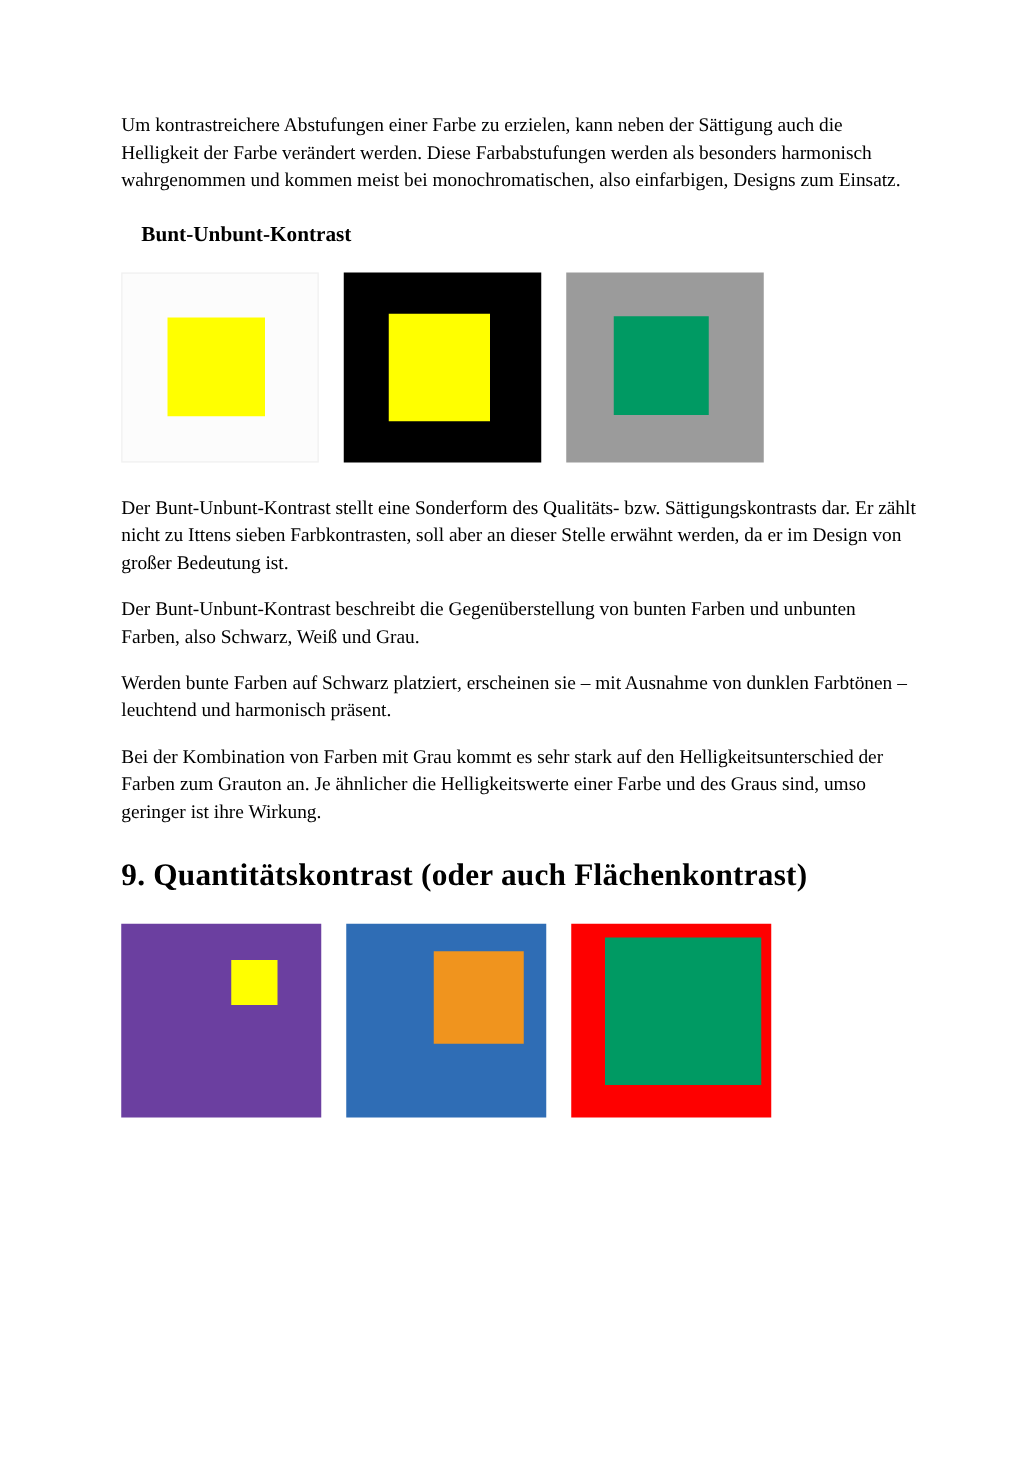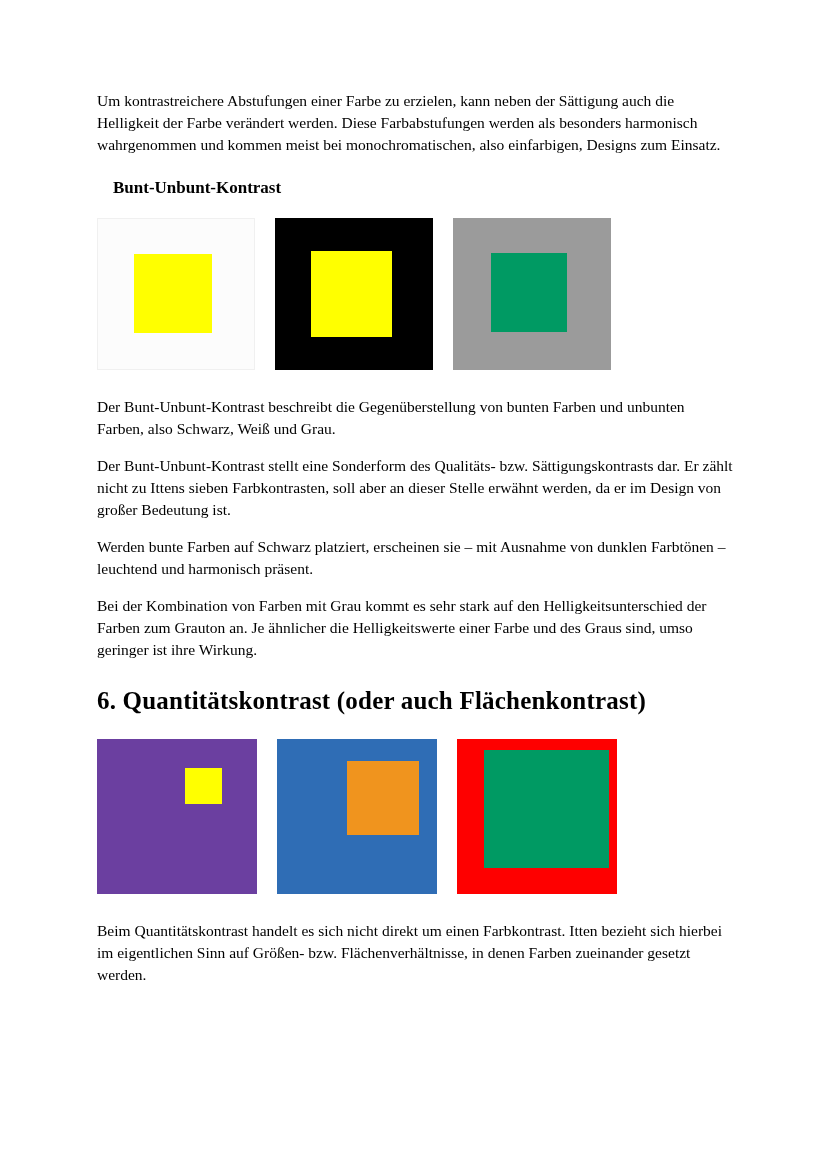--- a/index.html
+++ b/index.html
@@ -67,34 +67,33 @@
       <div class="inner" style="background: rgb(255, 255, 0); left: 23%; top: 23%; width: 50%; height: 53%;"></div>
     </div>
     <div class="swatch" style="background: rgb(0, 0, 0);">
       <div class="inner" style="background: rgb(255, 255, 0); left: 23%; top: 22%; width: 51%; height: 56%;"></div>
     </div>
     <div class="swatch" style="background: rgb(155, 155, 155);">
       <div class="inner" style="background: rgb(0, 154, 99); left: 24%; top: 23%; width: 48%; height: 52%;"></div>
     </div>
   </div>
 
+  <p class="body-text">Der Bunt-Unbunt-Kontrast stellt eine Sonderform des Qualitäts- bzw. Sättigungskontrasts dar. Er zählt nicht zu Ittens sieben Farbkontrasten, soll aber an dieser Stelle erwähnt werden, da er im Design von großer Bedeutung ist.</p>
   <p class="body-text">Der Bunt-Unbunt-Kontrast beschreibt die Gegenüberstellung von bunten Farben und unbunten Farben, also Schwarz, Weiß und Grau.</p>
-  <p class="body-text">Der Bunt-Unbunt-Kontrast stellt eine Sonderform des Qualitäts- bzw. Sättigungskontrasts dar. Er zählt nicht zu Ittens sieben Farbkontrasten, soll aber an dieser Stelle erwähnt werden, da er im Design von großer Bedeutung ist.</p>
   <p class="body-text">Werden bunte Farben auf Schwarz platziert, erscheinen sie – mit Ausnahme von dunklen Farbtönen – leuchtend und harmonisch präsent.</p>
   <p class="body-text">Bei der Kombination von Farben mit Grau kommt es sehr stark auf den Helligkeitsunterschied der Farben zum Grauton an. Je ähnlicher die Helligkeitswerte einer Farbe und des Graus sind, umso geringer ist ihre Wirkung.</p>
 
-  <h1 class="big-heading">6. Quantitätskontrast (oder auch Flächenkontrast)</h1>
+  <h1 class="big-heading">9. Quantitätskontrast (oder auch Flächenkontrast)</h1>
 
   <div class="swatch-row row2">
     <div class="swatch" style="background: rgb(107, 63, 160);">
       <div class="inner" style="background: rgb(255, 255, 0); left: 55%; top: 19%; width: 23%; height: 23%;"></div>
     </div>
     <div class="swatch" style="background: rgb(47, 109, 181);">
       <div class="inner" style="background: rgb(240, 148, 30); left: 44%; top: 14%; width: 45%; height: 48%;"></div>
     </div>
     <div class="swatch" style="background: rgb(254, 0, 0);">
       <div class="inner" style="background: rgb(0, 154, 99); left: 17%; top: 7%; width: 78%; height: 76%;"></div>
     </div>
   </div>
 
-  <p class="body-text">Beim Quantitätskontrast handelt es sich nicht direkt um einen Farbkontrast. Itten bezieht sich hierbei im eigentlichen Sinn auf Größen- bzw. Flächenverhältnisse, in denen Farben zueinander gesetzt werden.</p>
 
 </div>
 
 </body></html>

